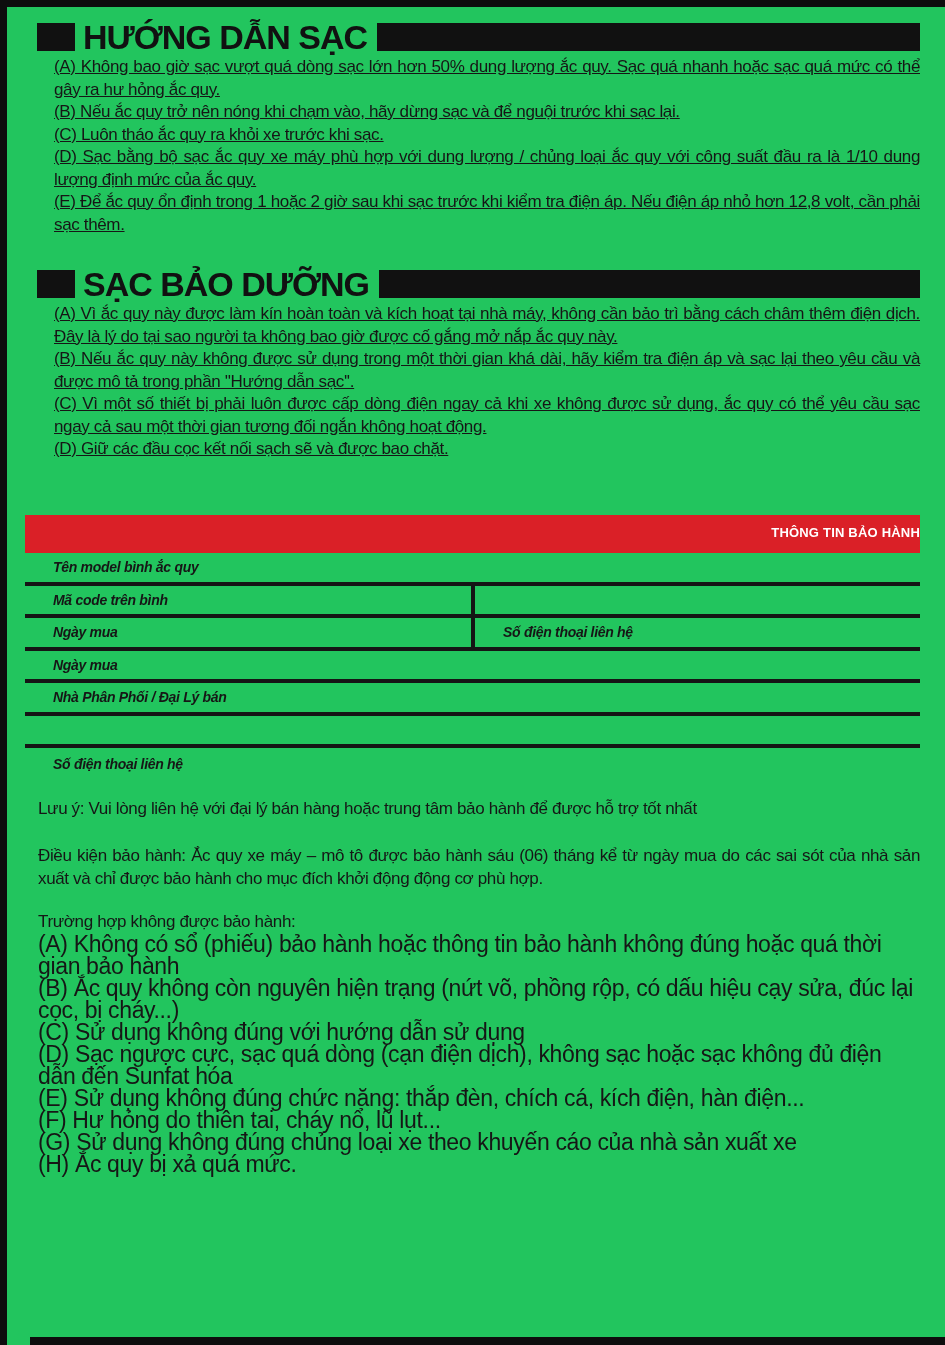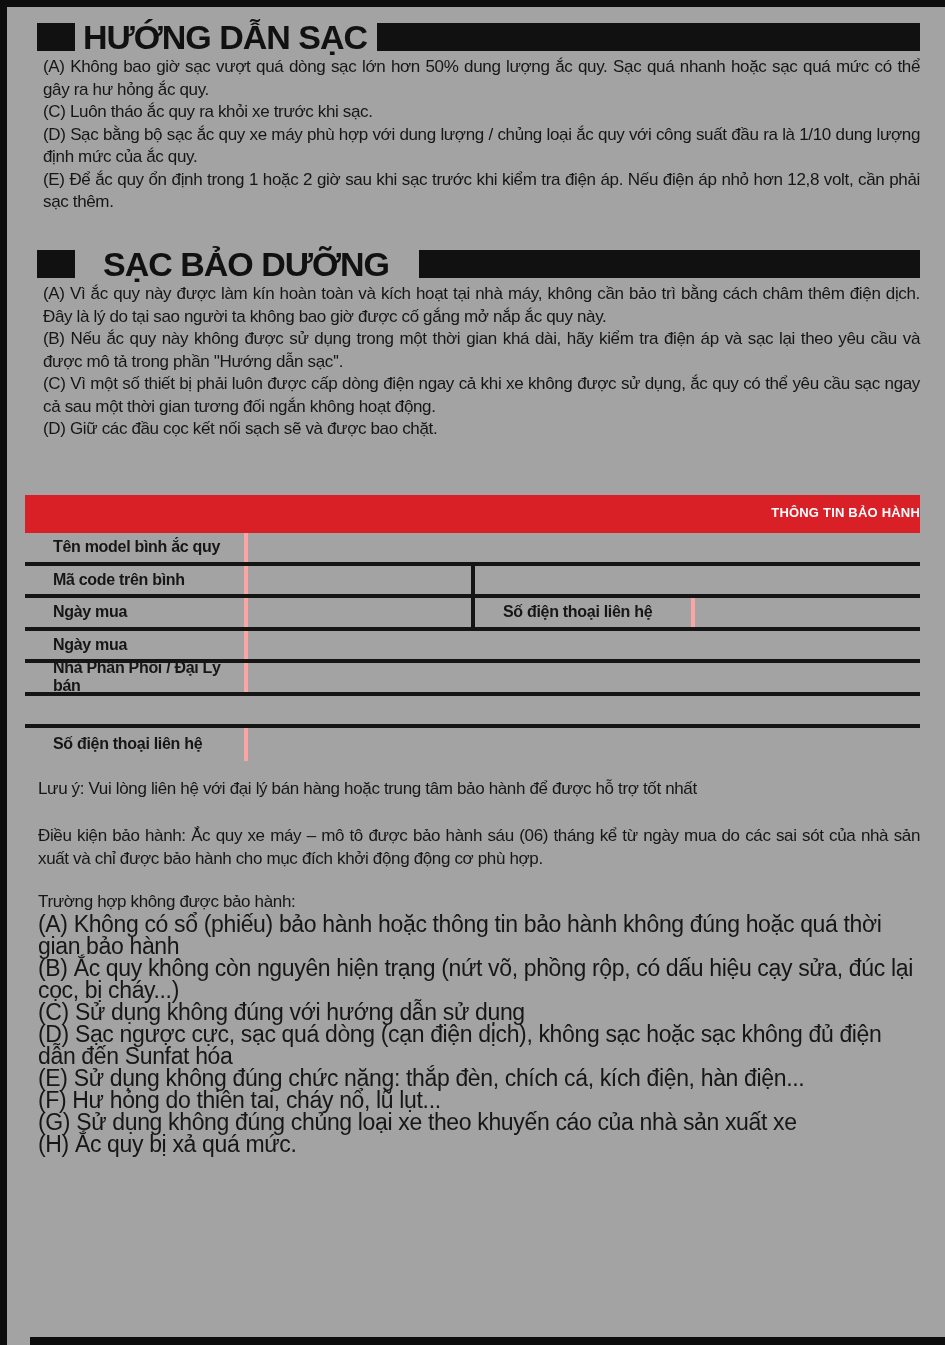--- a/index.html
+++ b/index.html
@@ -1,60 +1,61 @@
 <!DOCTYPE html>
 <html><head>
 <meta charset="utf-8">
 <style>
   html,body{margin:0;padding:0;background:#ffffff;}
   .page{
     position:relative;
     width:945px;height:1345px;
-    background:#a3a3a3;
+    background:#22c55e;
     font-family:"Liberation Sans",sans-serif;
     color:#161616;
     overflow:hidden;
   }
   
   .edge-top{position:absolute;top:0;left:0;width:945px;height:7px;background:#0d0d0d;}
   .edge-left{position:absolute;top:0;left:0;width:7px;height:1345px;background:#0d0d0d;}
   .edge-bottom{position:absolute;bottom:0;left:30px;right:0;height:8px;background:#0d0d0d;}
 
   .content{position:absolute;top:7px;left:25px;width:895px;}
 
   
   .sec-header{display:flex;align-items:center;margin:15px 0 4px 0;height:30px;}
   .sec-square{width:38px;height:28px;background:#111;margin-left:12px;flex:0 0 auto;}
   .sec-title{
     font-weight:bold;font-size:34px;letter-spacing:-1px;line-height:30px;
     margin:0 10px 0 8px;white-space:nowrap;color:#111;
   }
   .sec-bar{flex:1 1 auto;height:28px;background:#111;}
 
-  .paras{margin-left:18px;margin-right:0;}
+  .paras{margin-left:29px;margin-right:0;text-decoration:underline;}
   .para{
     margin:0;font-size:17px;line-height:22.5px;letter-spacing:-0.35px;
     text-align:justify;color:#161616;
   }
   .sec1-block{min-height:160px;}
   .sec2-block{min-height:160px;}
 
   
   .wtable{margin-top:52px;width:895px;}
   .wbanner{
     height:38px;background:#da2027;color:#ffffff;
     font-weight:bold;font-size:13px;line-height:35px;text-align:right;
     letter-spacing:0.2px;
   }
   .trow{display:flex;height:32.5px;box-sizing:border-box;border-bottom:4px solid #151515;}
   .trow:last-child{border-bottom:none;}
   .tlabel{
     box-sizing:border-box;display:flex;align-items:center;
-    padding-left:28px;font-weight:bold;font-size:16px;letter-spacing:-0.3px;
-    border-right:4px solid #fca5a5;
+    padding-left:28px;font-weight:bold;font-size:14px;letter-spacing:-0.3px;
+    border-right:4px solid #22c55e;
+    font-style:italic;
   }
   .tlabel.c1{width:223px;flex:0 0 auto;}
   .tvalue{box-sizing:border-box;}
   .tvalue.c2{width:227px;flex:0 0 auto;border-right:4px solid #151515;}
   .tlabel.c3{width:220px;flex:0 0 auto;}
   .tvalue.grow{flex:1 1 auto;}
 
   .note-block{margin-left:13px;}
   .note-line{margin:17px 0 0 0;font-size:17px;line-height:22.5px;letter-spacing:-0.35px;}
   .cond-line{margin:25px 0 0 0;font-size:17px;line-height:22.5px;letter-spacing:-0.35px;text-align:justify;}
@@ -71,26 +72,27 @@
 
   <div class="content">
 
     <div class="sec-header">
       <div class="sec-square"></div>
       <h1 class="sec-title">HƯỚNG DẪN SẠC</h1>
       <div class="sec-bar"></div>
     </div>
     <div class="paras sec1-block">
       <p class="para">(A) Không bao giờ sạc vượt quá dòng sạc lớn hơn 50% dung lượng ắc quy. Sạc quá nhanh hoặc sạc quá mức có thể gây ra hư hỏng ắc quy.</p>
+      <p class="para">(B) Nếu ắc quy trở nên nóng khi chạm vào, hãy dừng sạc và để nguội trước khi sạc lại.</p>
       <p class="para">(C) Luôn tháo ắc quy ra khỏi xe trước khi sạc.</p>
       <p class="para">(D) Sạc bằng bộ sạc ắc quy xe máy phù hợp với dung lượng / chủng loại ắc quy với công suất đầu ra là 1/10 dung lượng định mức của ắc quy.</p>
       <p class="para">(E) Để ắc quy ổn định trong 1 hoặc 2 giờ sau khi sạc trước khi kiểm tra điện áp. Nếu điện áp nhỏ hơn 12,8 volt, cần phải sạc thêm.</p>
     </div>
 
-    <div class="sec-header" style="margin-top:33px;gap:20px;">
+    <div class="sec-header" style="margin-top:33px;">
       <div class="sec-square"></div>
       <h1 class="sec-title">SẠC BẢO DƯỠNG</h1>
       <div class="sec-bar"></div>
     </div>
     <div class="paras sec2-block">
       <p class="para">(A) Vì ắc quy này được làm kín hoàn toàn và kích hoạt tại nhà máy, không cần bảo trì bằng cách châm thêm điện dịch.  Đây là lý do tại sao người ta không bao giờ được cố gắng mở nắp ắc quy này.</p>
       <p class="para">(B) Nếu ắc quy này không được sử dụng trong một thời gian khá dài, hãy kiểm tra điện áp và sạc lại theo yêu cầu và được mô tả trong phần ''Hướng dẫn sạc''.</p>
       <p class="para">(C) Vì một số thiết bị phải luôn được cấp dòng điện ngay cả khi xe không được sử dụng, ắc quy có thể yêu cầu sạc ngay cả sau một thời gian tương đối ngắn không hoạt động.</p>
       <p class="para">(D) Giữ các đầu cọc kết nối sạch sẽ và được bao chặt.</p>
     </div>

